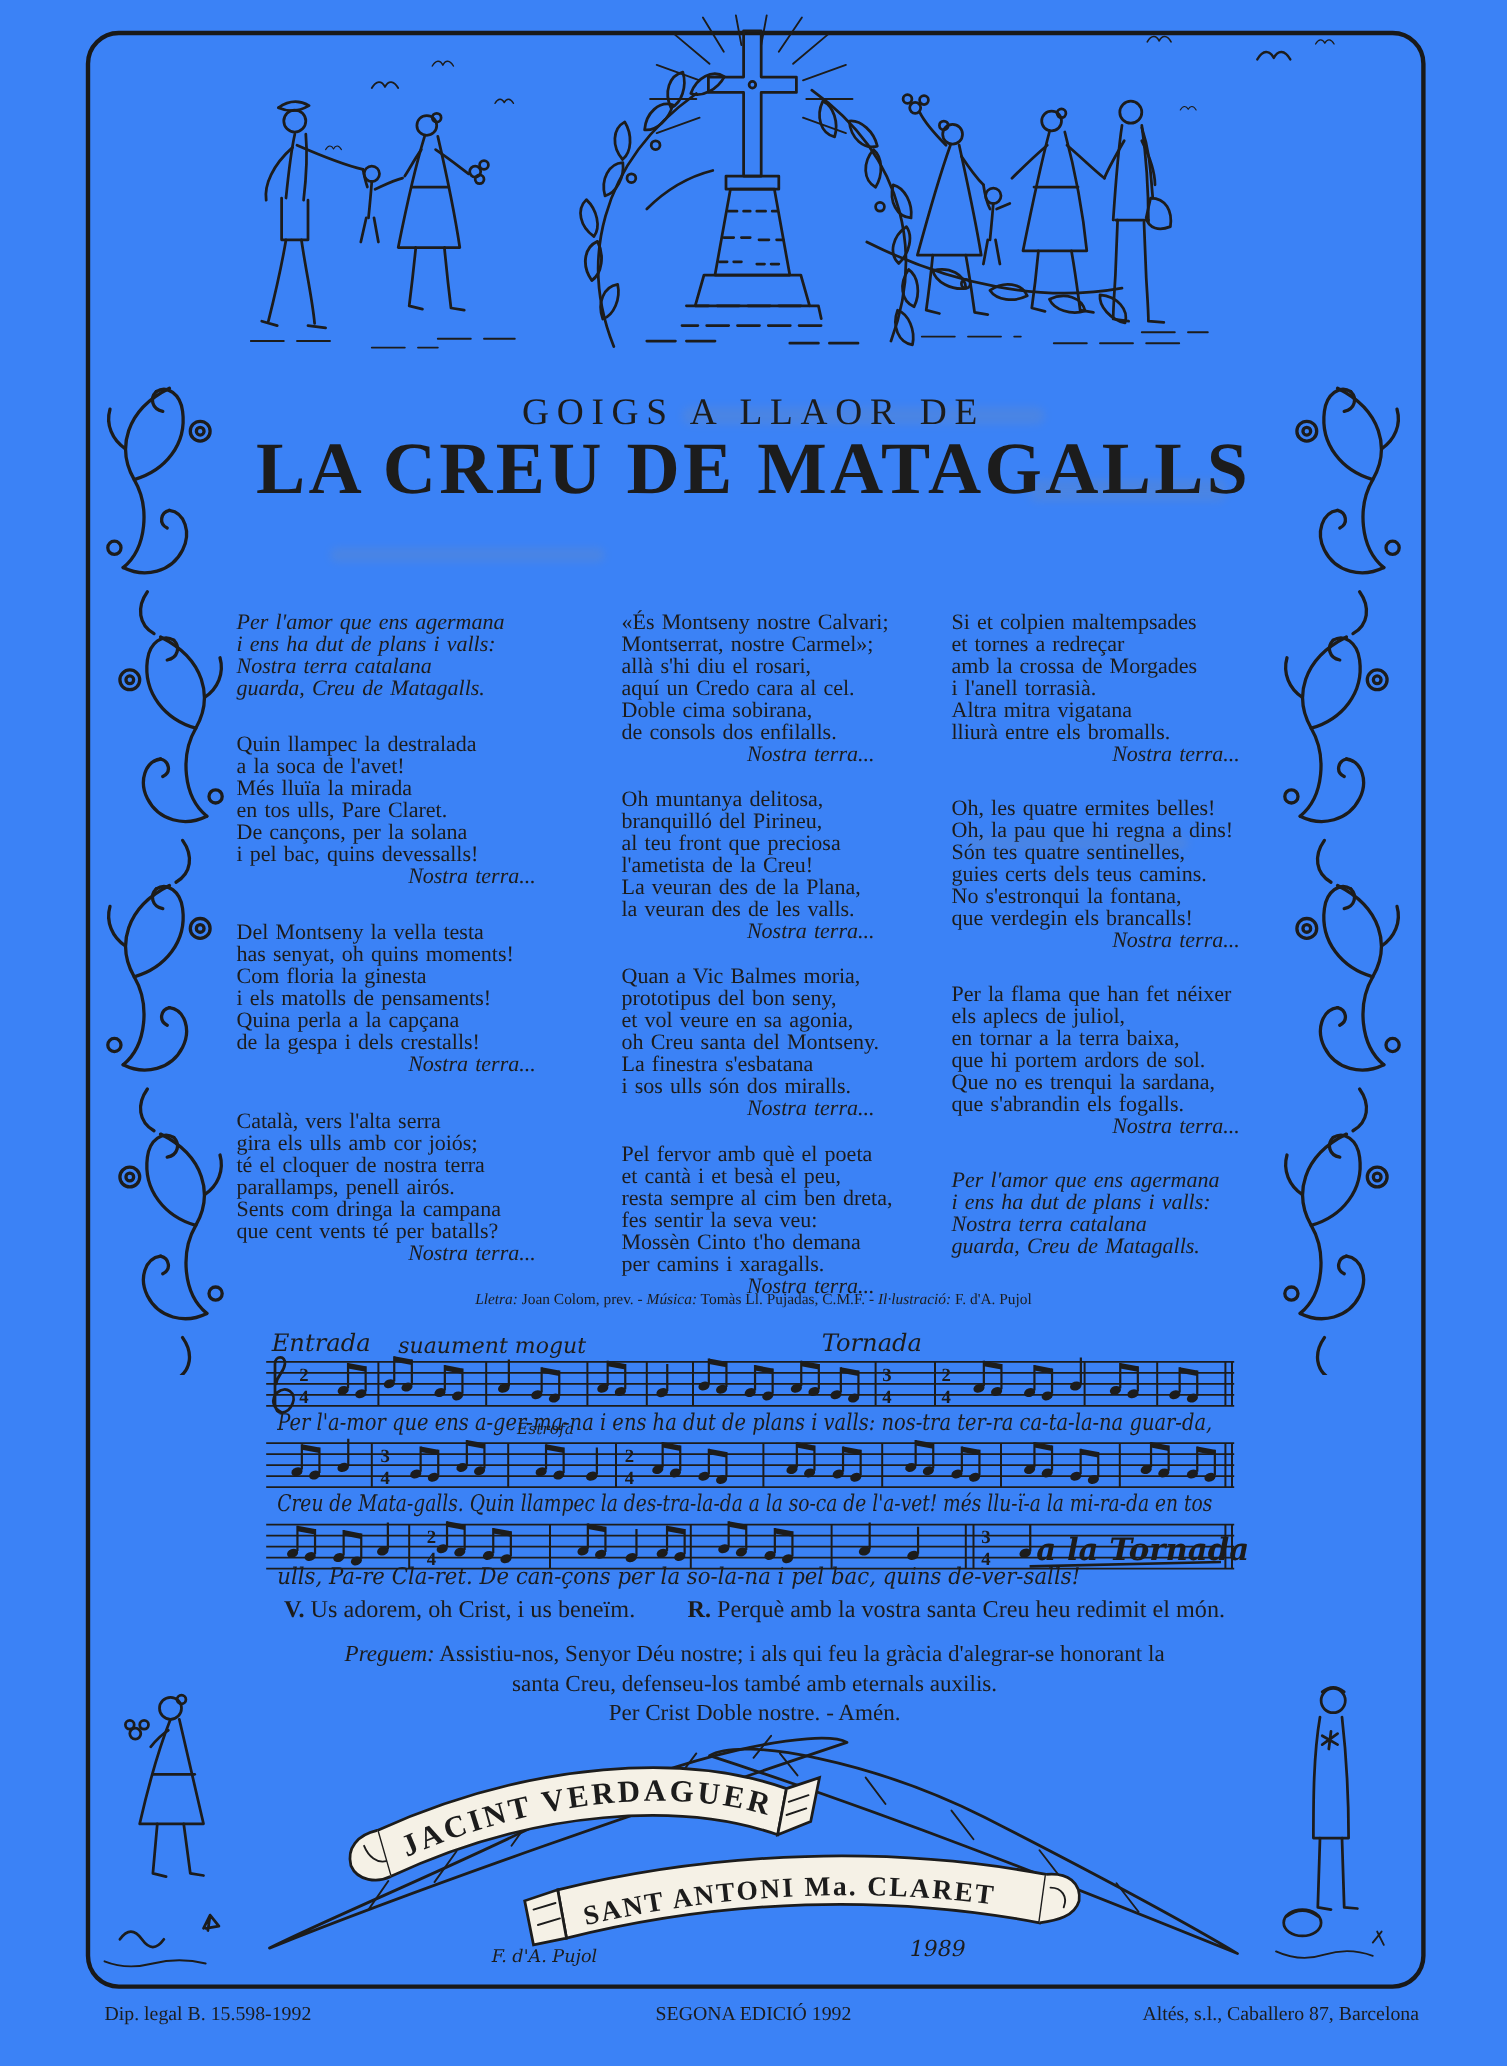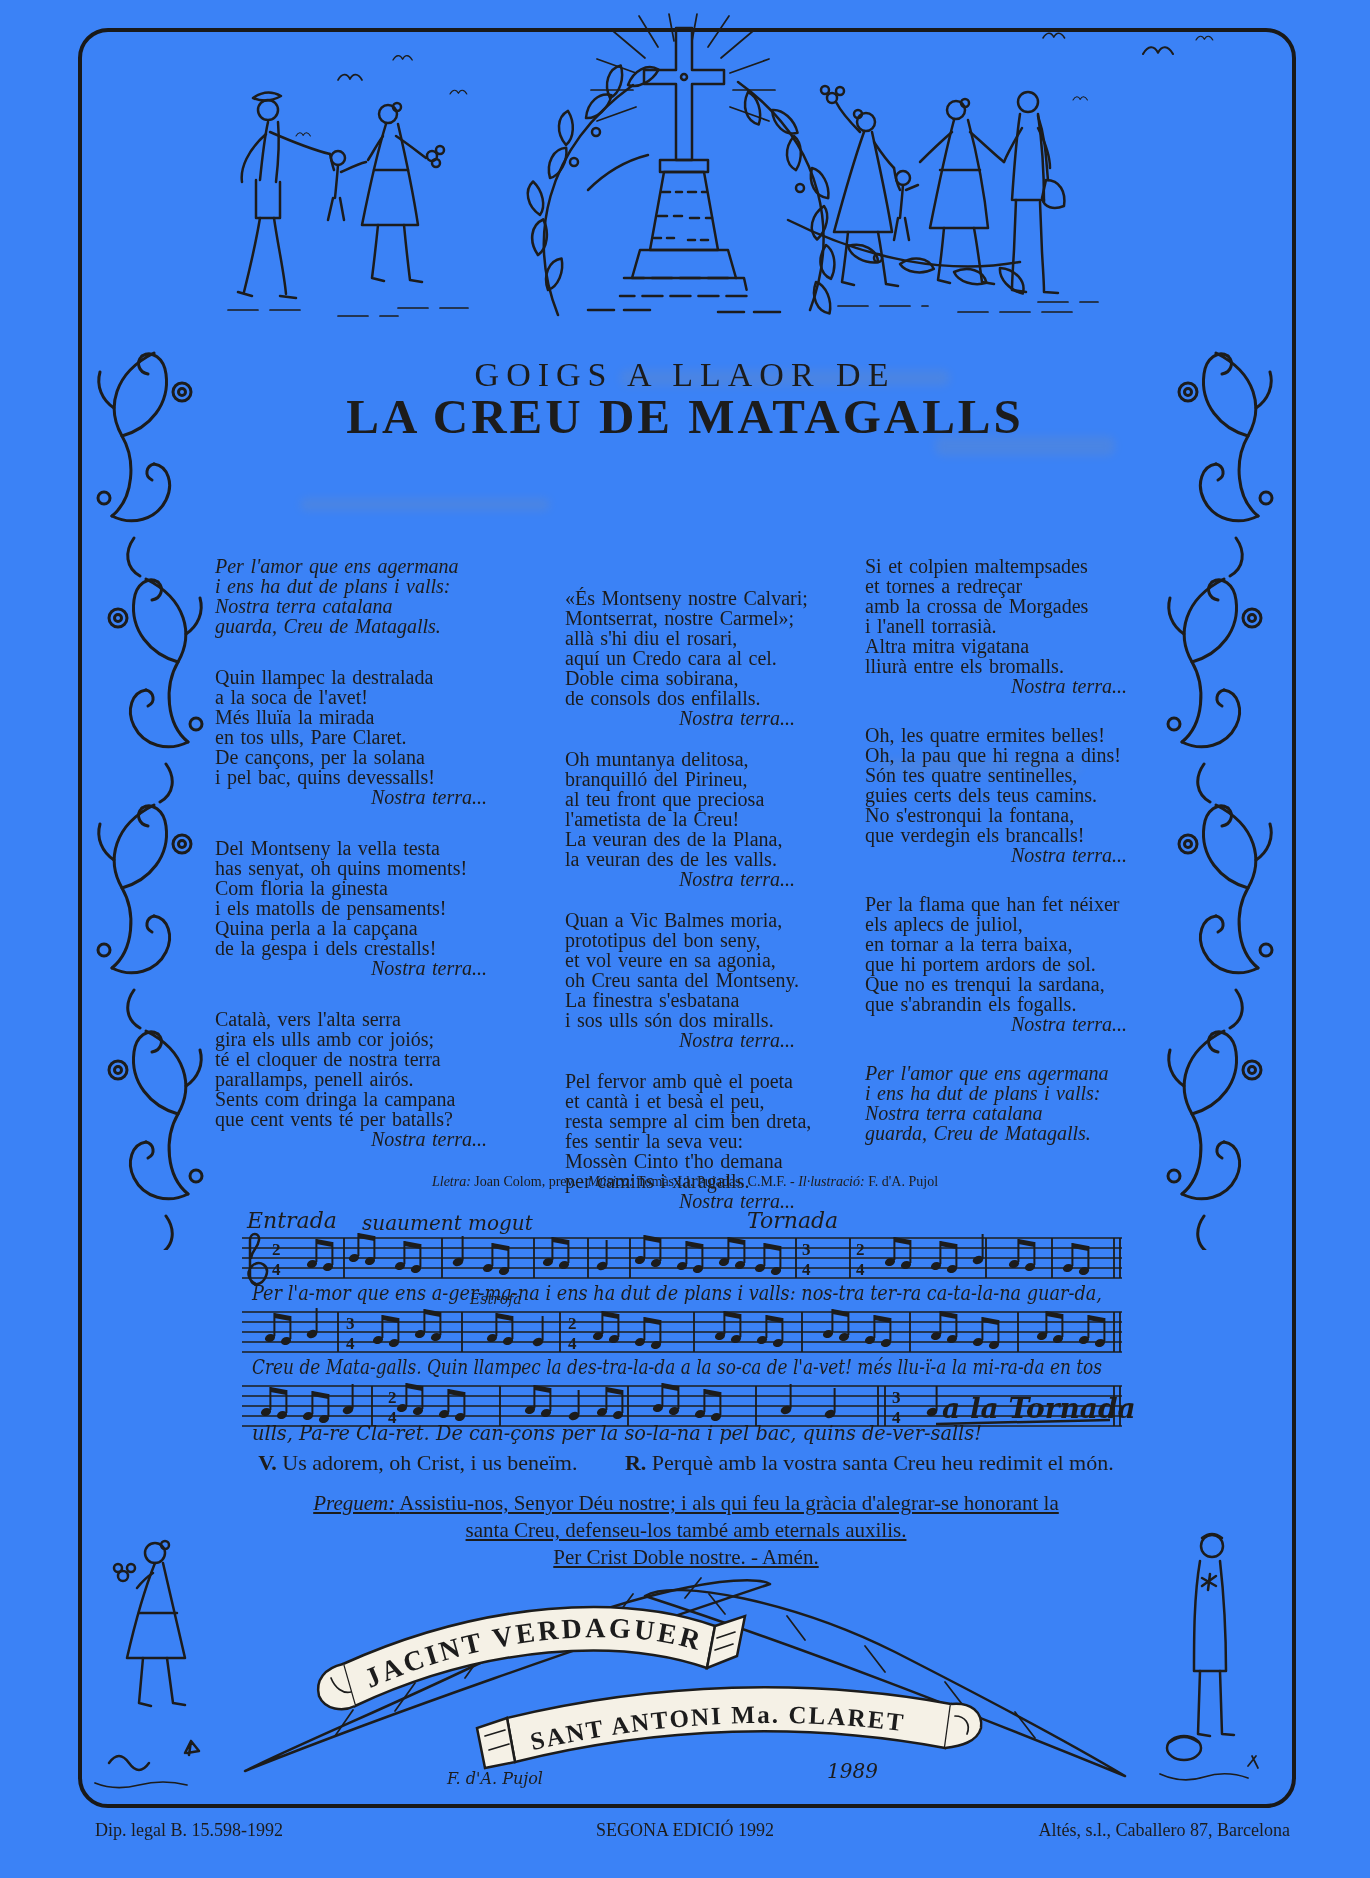--- a/index.html
+++ b/index.html
@@ -5,47 +5,47 @@
   html,body{margin:0;padding:0;}
   .page{position:relative;width:1370px;height:1878px;background:#3b82f6;
         font-family:"Liberation Serif",serif;color:#1c1c1c;overflow:hidden;}
   .frame{position:absolute;left:78px;top:28px;width:1210px;height:1772px;
          border:4px solid #191919;border-radius:30px;}
   .bleed{position:absolute;background:#a3957a;opacity:.14;filter:blur(4px);border-radius:8px;}
 
   .supertitle{position:absolute;left:0;top:356px;width:100%;text-align:center;
               font-size:34px;letter-spacing:7px;}
   .main-title{position:absolute;left:0;top:388px;width:100%;text-align:center;
-              font-size:49px;font-weight:bold;letter-spacing:3px;}
+              font-size:67px;font-weight:bold;letter-spacing:3px;}
 
   .columns{position:absolute;left:215px;top:556px;width:942px;display:flex;}
   .col{font-size:20px;line-height:20px;word-spacing:1.5px;}
   .col1{width:302px;margin-right:48px;}
-  .col2{width:260px;margin-right:40px;margin-top:32px;}
+  .col2{width:260px;margin-right:40px;}
   .col3{width:292px;}
   .stanza{margin-bottom:28px;}
   .col1 .stanza{margin-bottom:31px;}
   .col2 .stanza{margin-bottom:21px;}
   .col3 .stanza{margin-bottom:29px;}
   .stanza-text{white-space:pre-line;}
   .refrain{font-style:italic;text-align:right;padding-right:30px;}
   .tornada .stanza-text{font-style:italic;}
   .col3 .tornada{margin-top:14px;}
 
   .credits{position:absolute;left:0;top:1174px;width:100%;text-align:center;font-size:14px;}
   .credits .lbl{font-style:italic;}
 
   .music{position:absolute;left:222px;top:1208px;}
 
   .versicle{position:absolute;left:215px;top:1450px;width:942px;text-align:center;font-size:22px;}
   .versicle .vlbl{font-weight:bold;}
   .versicle .rpart{margin-left:42px;}
 
   .prayer{position:absolute;left:215px;top:1490px;width:942px;text-align:center;
-          font-size:21px;line-height:27px;text-decoration:underline;}
+          font-size:21px;line-height:27px;}
   .prayer .lbl{font-style:italic;}
 
   .top-art{position:absolute;left:88px;top:10px;width:1192px;height:338px;}
   .orn{position:absolute;top:348px;width:132px;height:902px;}
   .orn-left{left:84px;}
   .orn-right{left:1154px;transform:scaleX(-1);}
   .fig-left{position:absolute;left:85px;top:1528px;width:152px;height:272px;}
   .fig-right{position:absolute;left:1148px;top:1516px;width:148px;height:288px;}
   .bottom-art{position:absolute;left:185px;top:1556px;width:1010px;height:252px;}
 

